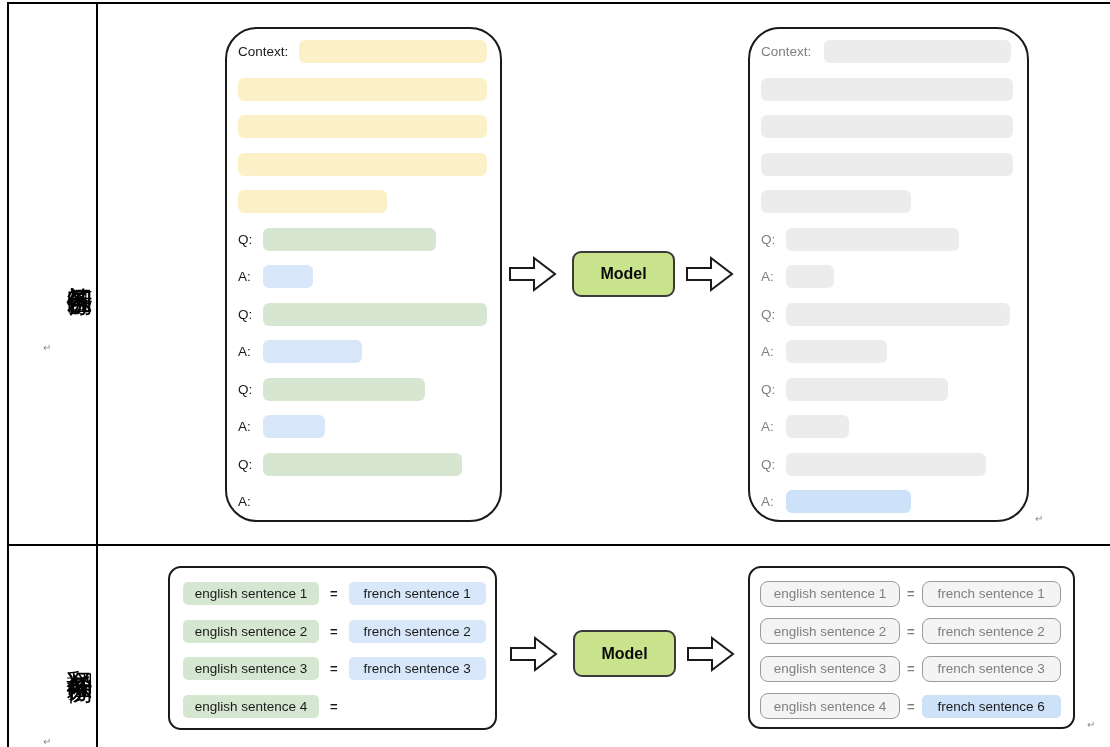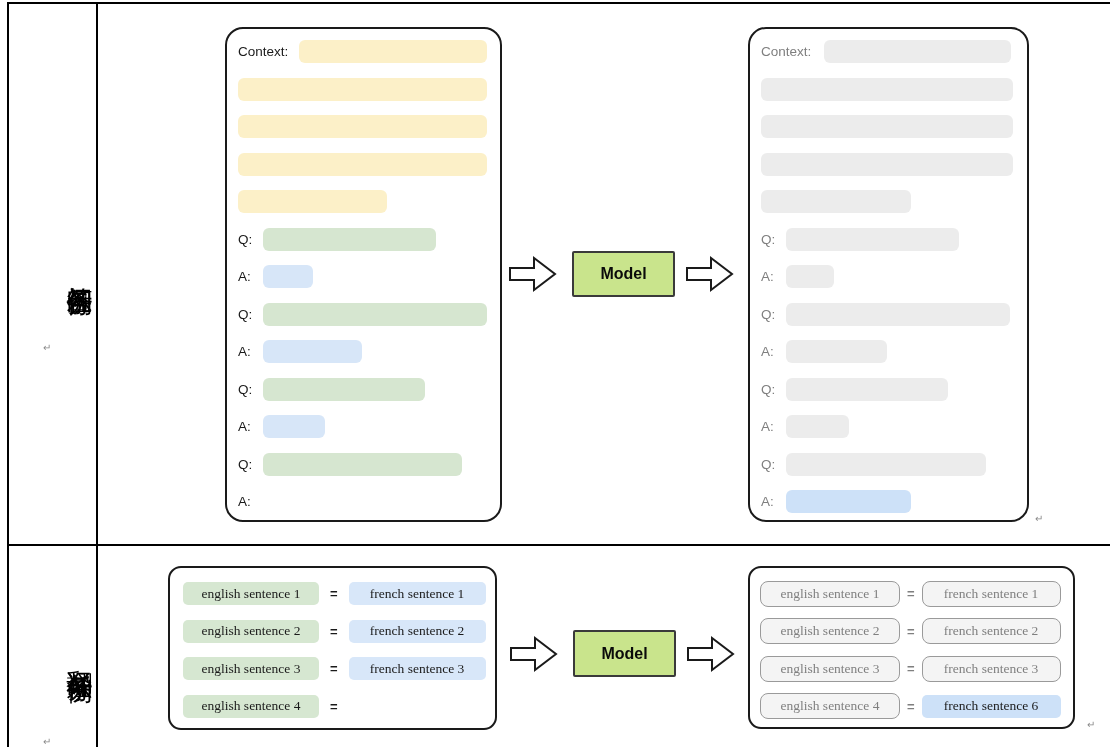--- a/index.html
+++ b/index.html
@@ -8,44 +8,44 @@
   
   .tline{position:absolute;background:#000;}
   
   .vlabel{position:absolute;left:8px;width:89px;text-align:center;
           writing-mode:vertical-rl;text-orientation:upright;
           font-family:"Liberation Serif","DejaVu Serif",serif;
           font-size:26px;letter-spacing:1px;color:#000;}
   .pmark{position:absolute;font-size:10px;color:#8a8a8a;}
   
   .panel{position:absolute;background:#fff;border:2px solid #1a1a1a;box-sizing:border-box;}
-  .qa-panel{border-radius:18px;padding:11px 18px 0 11px;}
+  .qa-panel{border-radius:32px;padding:11px 18px 0 11px;}
   .tr-panel{border-radius:13px;padding:7px 8px 0 13px;}
   
   .qa-row{display:flex;align-items:center;height:23px;margin-bottom:14.5px;font-size:13.5px;}
   .row-lab{flex:0 0 auto;display:inline-block;}
   .row-lab.ctx{width:61px;}
   .row-lab.sm{width:25px;}
   #qa-output-panel .row-lab.ctx{width:63px;}
   .bar{height:23px;border-radius:6px;flex:0 0 auto;}
   
   .tr-row{display:flex;align-items:center;height:37.5px;font-size:13.5px;}
   .chip{display:inline-flex;align-items:center;justify-content:center;height:23px;
-        border-radius:5px;box-sizing:border-box;flex:0 0 auto;font-family:Liberation Serif, serif;}
+        border-radius:5px;box-sizing:border-box;flex:0 0 auto;}
   .chip.outlined{border-radius:8px;height:26px;}
   .eq{font-weight:bold;font-size:13px;}
   #tr-input-panel .chip.en{min-width:136px;}
   #tr-input-panel .chip.fr{min-width:137px;}
   #tr-input-panel .eq{margin:0 11px;}
   #tr-output-panel .chip.en{min-width:140px;}
   #tr-output-panel .chip.fr{min-width:139px;}
   #tr-output-panel .eq{margin:0 7px;}
   
   .model-box{position:absolute;display:flex;align-items:center;justify-content:center;
-             border:2px solid #3a3a3a;border-radius:2px;box-sizing:border-box;
+             border:2px solid #3a3a3a;border-radius:9px;box-sizing:border-box;
              font-weight:bold;font-size:16px;color:#0a0a0a;}
   .block-arrow{position:absolute;width:50px;height:40px;}
 </style>
 </head>
 <body>
 
 <div class="canvas">
 
   <div class="tline" style="left:7px;top:2px;width:1103px;height:2px;"></div>
   <div class="tline" style="left:7px;top:2px;width:2px;height:745px;"></div>

